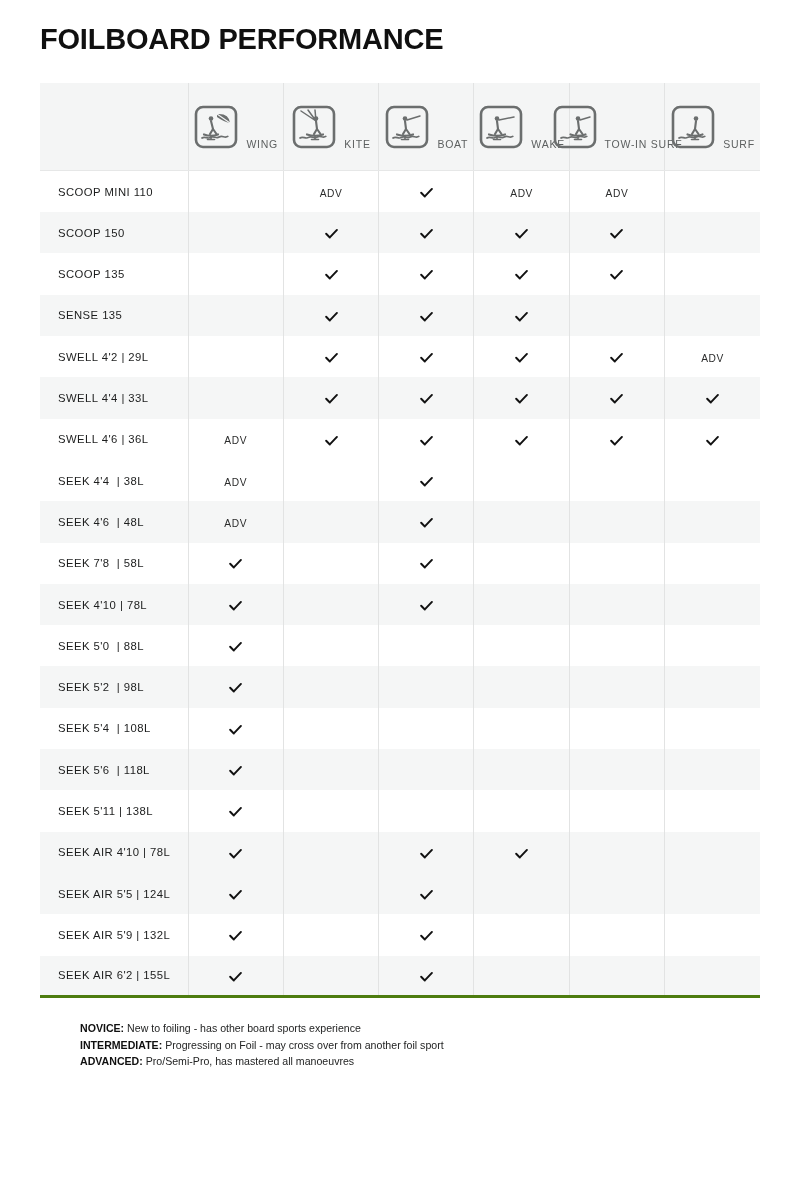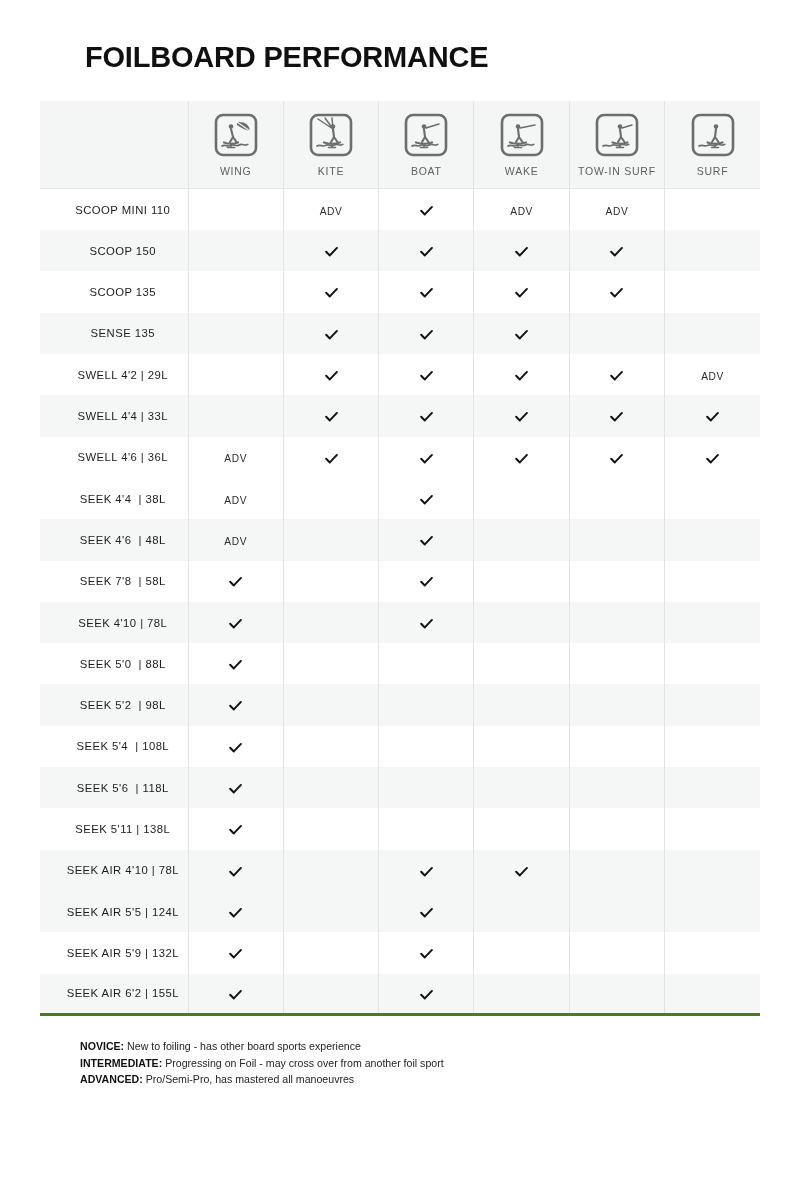--- a/index.html
+++ b/index.html
@@ -9,23 +9,22 @@
     font-family: "Liberation Sans", sans-serif;
     -webkit-font-smoothing: antialiased;
   }
   .page { position: relative; width: 800px; height: 1200px; padding: 0 40px; }
 
   .page-title {
     font-size: 29px;
     font-weight: 700;
     letter-spacing: -0.2px;
     color: #101010;
-    padding-top: 42px;
+    padding-top: 24px;
     line-height: 1.1;
-    margin-left: 45px;
   }
 
   .table-wrap { margin-top: 27px; }
   table.perf {
     width: 720px;
     border-collapse: collapse;
     table-layout: fixed;
   }
 
   col.c-model { width: 148px; }
@@ -36,22 +35,22 @@
     background: #f4f5f5;
     border-left: 1px solid #e2e3e3;
     border-bottom: 1px solid #e6e7e7;
     height: 88px;
     vertical-align: middle;
     padding: 0;
     font-weight: 400;
   }
   thead th.model-head { border-left: none; background: #f4f5f5; }
   .head-inner {
-    display: flex; flex-direction: column;
-    align-items: center; justify-content: center;
+    display: flex; flex-direction: row;
+    align-items: flex-end; justify-content: center;
     gap: 7px;
   }
   .sport-icon { display: block; width: 46px; height: 46px; }
   .sport-label {
     font-size: 10.5px;
     letter-spacing: 0.75px;
     color: #5d6060;
     text-transform: uppercase;
     white-space: nowrap;
   }
@@ -61,21 +60,21 @@
     height: 41.3px;
     border-left: 1px solid #e2e3e3;
     padding: 0;
     text-align: center;
     vertical-align: middle;
   }
   tbody tr.odd td { background: #ffffff; }
   tbody tr.even td { background: #f5f6f6; }
   tbody td.model {
     border-left: none;
-    text-align: center;
+    text-align: left;
     padding-left: 18px;
     font-size: 11.3px;
     letter-spacing: 0.45px;
     color: #1c1d1d;
     white-space: pre;
   }
   .adv {
     font-size: 10.2px;
     letter-spacing: 0.6px;
     color: #2a2b2b;

